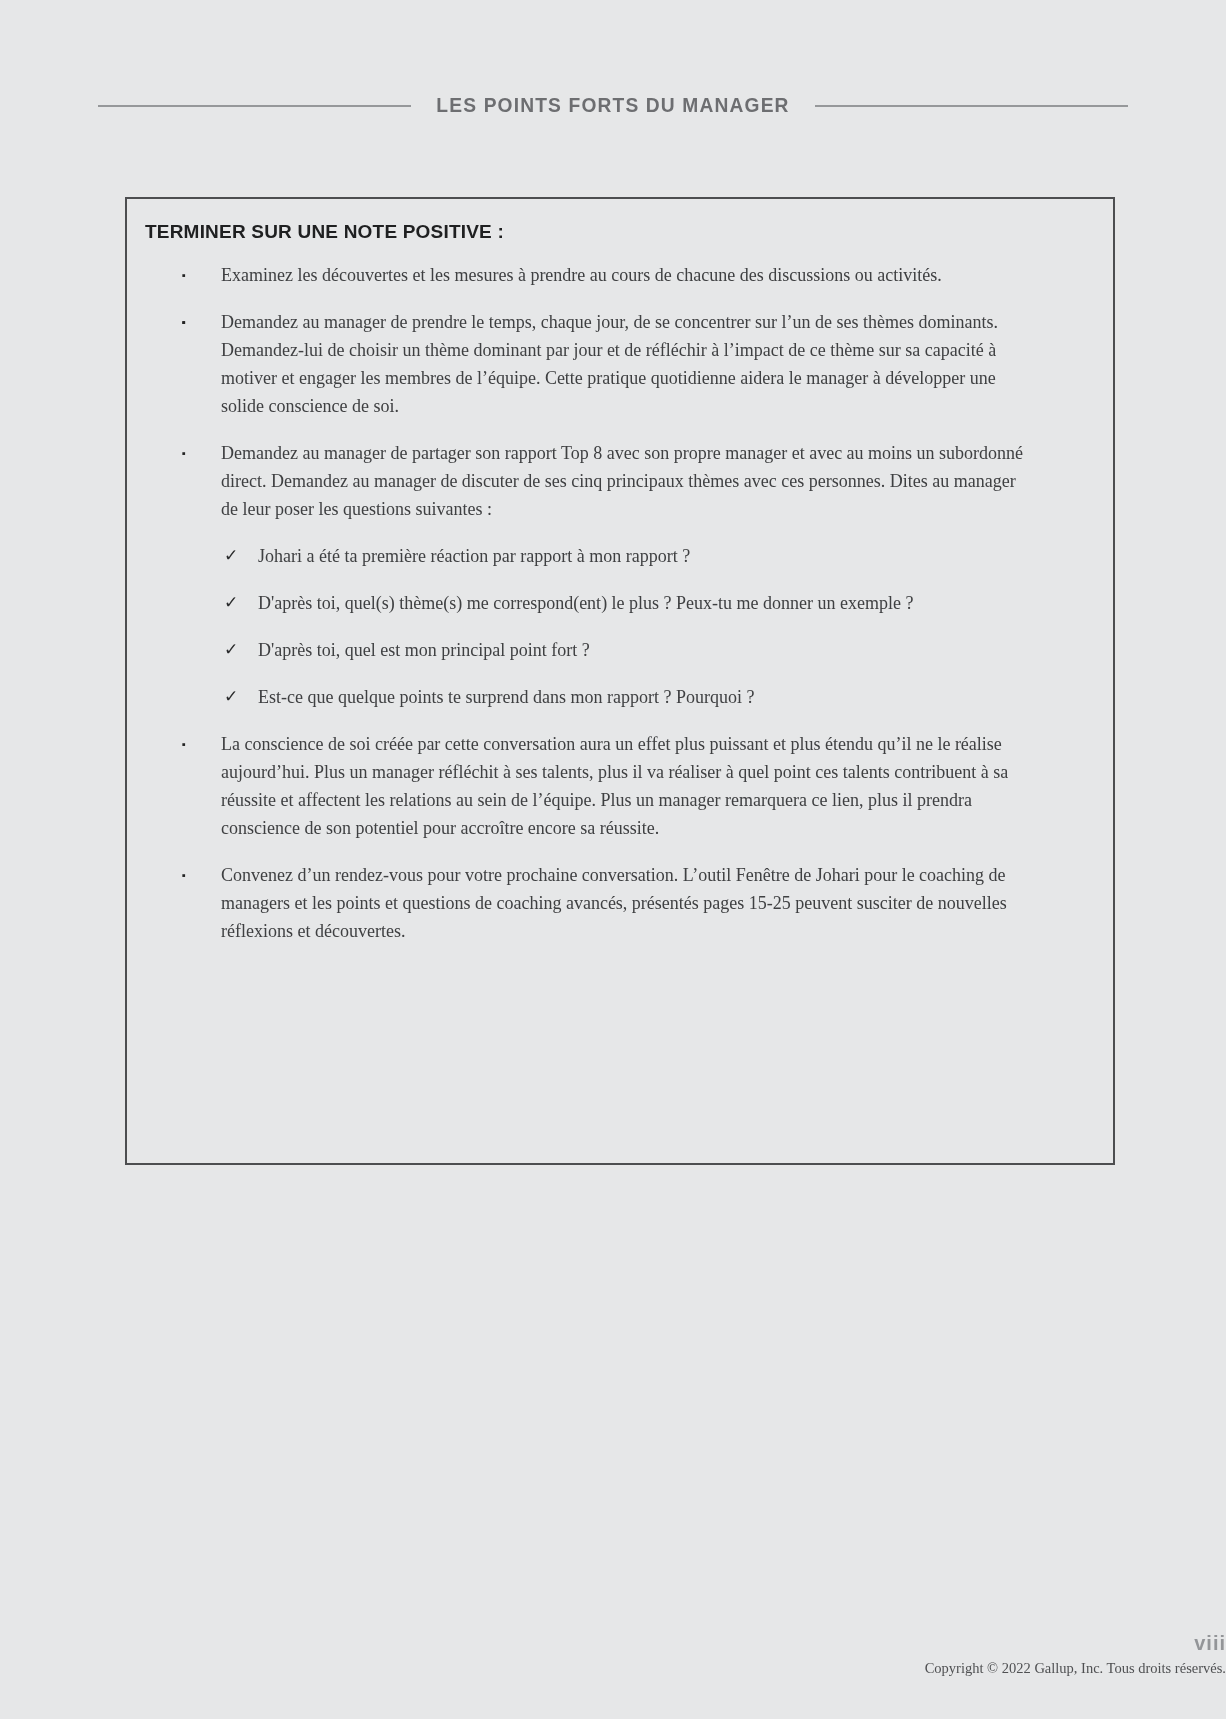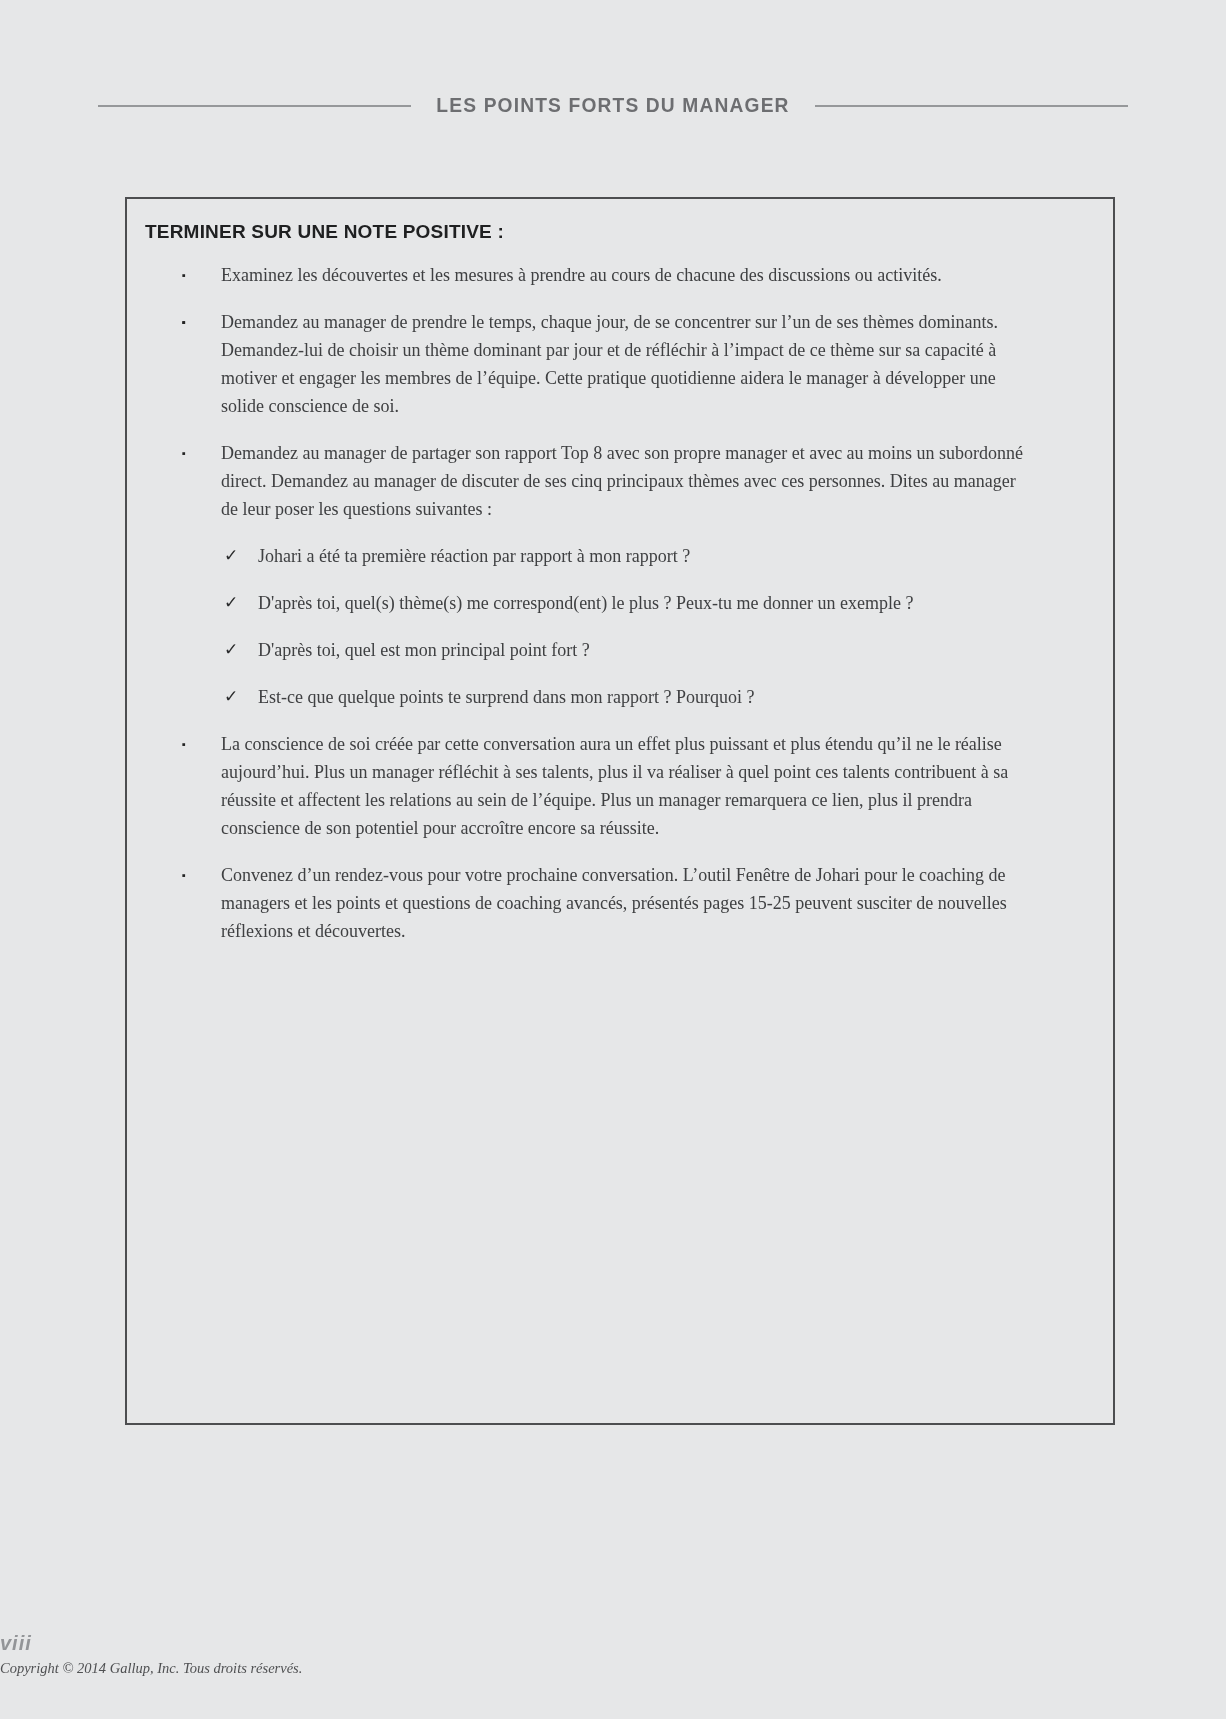--- a/index.html
+++ b/index.html
@@ -26,21 +26,21 @@
     letter-spacing:1.2px;
     color:#6d6e71;
     white-space:nowrap;
     transform:scaleX(0.96);
   }
 
   
   .callout {
     position:absolute;
     left:125px; top:197px;
-    width:990px; height:1228px;
+    width:990px; height:968px;
     box-sizing:border-box;
     border:2px solid #4d4e50;
     padding-top:22px;
   }
   .callout-heading {
     margin:0 0 18px 18px;
     font-family:"Liberation Sans", sans-serif;
     font-weight:bold;
     font-size:19px;
     letter-spacing:0.2px;
@@ -69,21 +69,21 @@
     font-size:18px; line-height:28px;
     color:#3f4042;
   }
   .checks > li .check {
     position:absolute; left:97px; top:0;
     font-size:17px; line-height:28px;
     color:#2b2c2d;
   }
 
   
-  .page-footer { position:absolute; left:0; right:0; top:1632px; text-align:left;font-style:italic; }
+  .page-footer { position:absolute; left:0; right:0; top:1632px; text-align:right; }
   .page-number {
     font-family:"Liberation Sans", sans-serif;
     font-weight:bold;
     font-size:20px;
     letter-spacing:1px;
     color:#939598;
   }
   .copyright {
     margin-top:5px;
     font-family:"Liberation Serif", serif;
@@ -149,16 +149,16 @@
       </li>
       <li>
         <span class="marker">▪</span>
         <p>Convenez d’un rendez-vous pour votre prochaine conversation. L’outil Fenêtre de Johari pour le coaching de managers et les points et questions de coaching avancés, présentés pages 15-25 peuvent susciter de nouvelles réflexions et découvertes.</p>
       </li>
     </ul>
   </section>
 
   <footer class="page-footer">
     <div class="page-number">viii</div>
-    <div class="copyright">Copyright © 2014 Gallup, Inc. Tous droits réservés.</div>
+    <div class="copyright">Copyright © 2022 Gallup, Inc. Tous droits réservés.</div>
   </footer>
 
 </div>
 
 </body></html>

